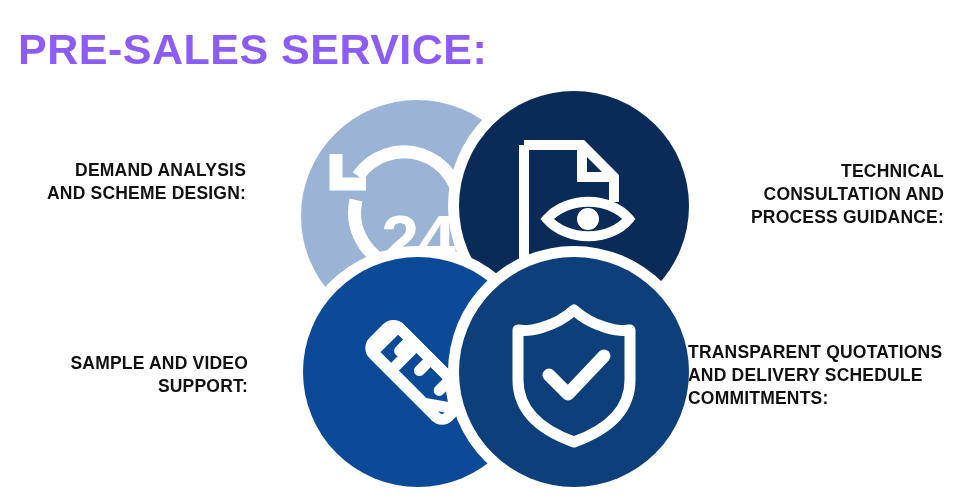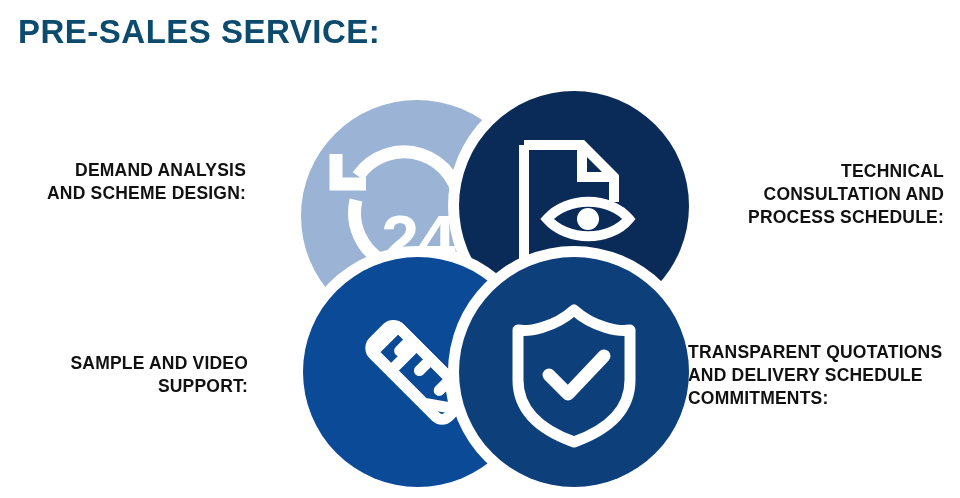--- a/index.html
+++ b/index.html
@@ -20,25 +20,25 @@
     left: 0;
     top: 0;
     width: 960px;
     height: 498px;
   }
 
   
   .page-title {
     position: absolute;
     left: 18px;
-    top: 12px;
-    font-size: 33px;
+    top: 24px;
+    font-size: 43px;
     font-weight: bold;
     letter-spacing: 0.5px;
-    color: #0c4a6e;
+    color: #8b5cf6;
     white-space: nowrap;
     line-height: 1.2;
   }
 
   
   .venn {
     position: absolute;
     left: 272px;
     top: 80px;
     width: 440px;
@@ -165,21 +165,21 @@
       </g>
 
     </svg>
   </div>
 
   <div class="label label-tl">DEMAND ANALYSIS
 AND SCHEME DESIGN:</div>
 
   <div class="label label-tr">TECHNICAL
 CONSULTATION AND
-PROCESS SCHEDULE:</div>
+PROCESS GUIDANCE:</div>
 
   <div class="label label-bl">SAMPLE AND VIDEO
 SUPPORT:</div>
 
   <div class="label label-br">TRANSPARENT QUOTATIONS
 AND DELIVERY SCHEDULE
 COMMITMENTS:</div>
 
 </div>
 

